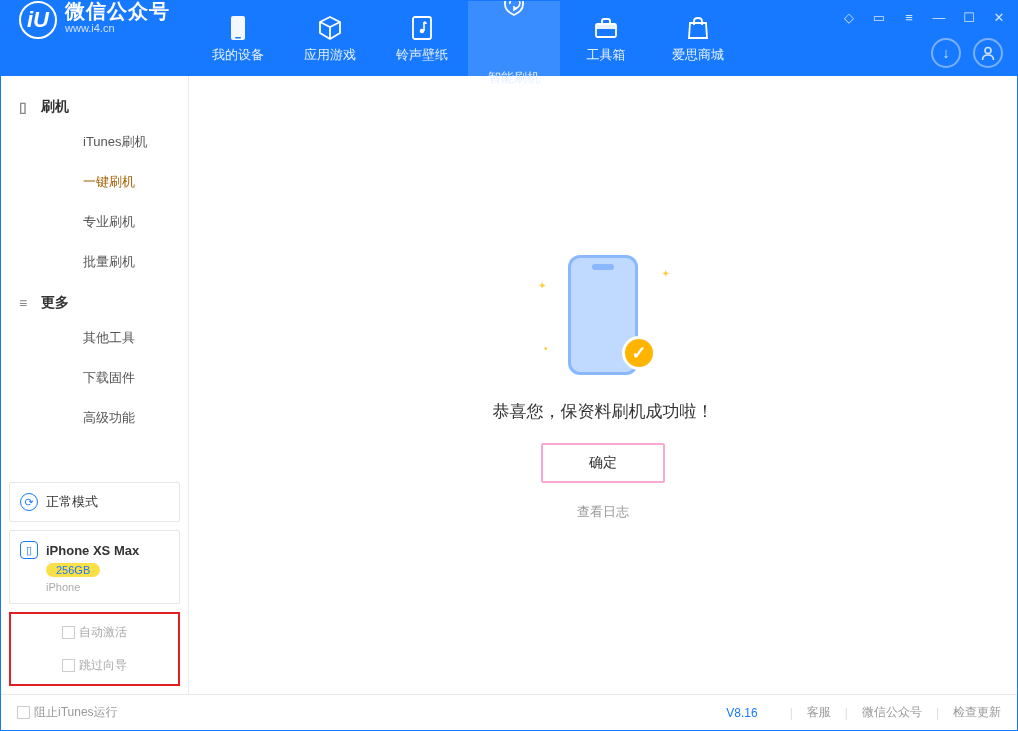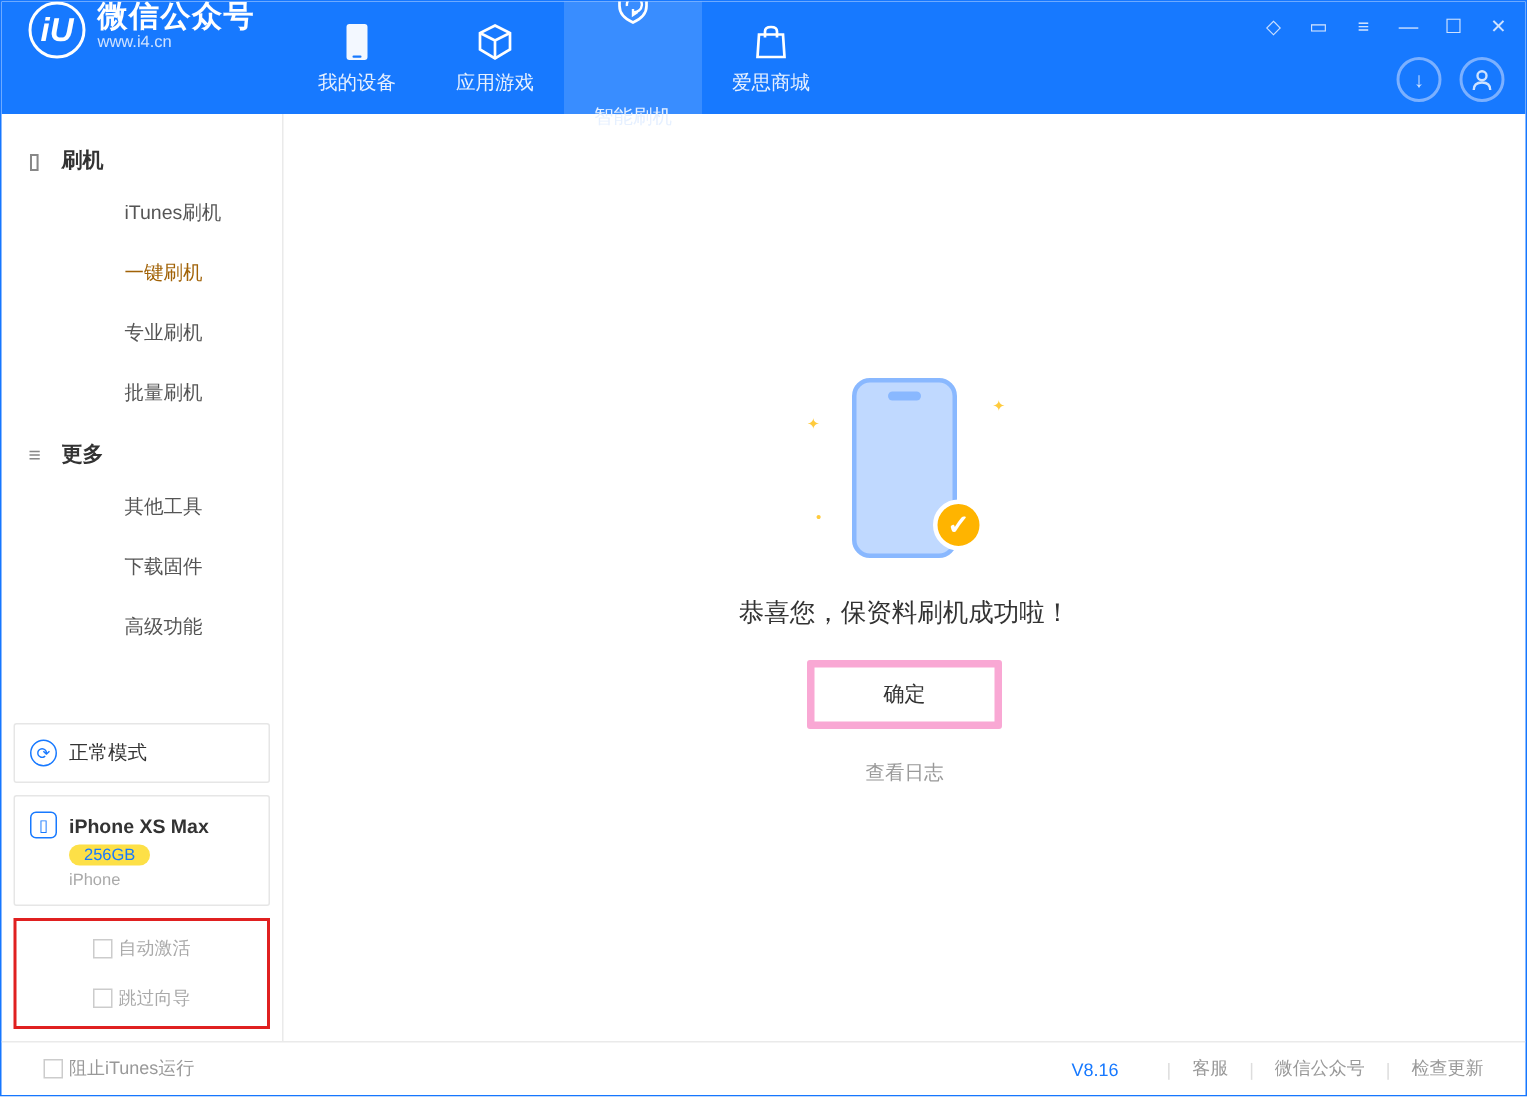--- a/index.html
+++ b/index.html
@@ -41,23 +41,23 @@
 .main { flex: 1; display: flex; flex-direction: column; align-items: center; justify-content: center; gap: 20px; position:relative;}
 .phone-illus { width: 90px; height: 130px; position:relative; }
 .phone-body { width:70px; height:120px; border:3px solid #89b8ff; border-radius:12px; position:absolute; left:10px; top:5px; background:#c0d9ff;}
 .phone-body::before { content:""; position:absolute; top:6px; left:50%; transform:translateX(-50%); width:22px; height:6px; background:#89b8ff; border-radius:3px;}
 .check-badge { position:absolute; right:-8px; bottom:10px; width:34px; height:34px; background:#ffb400; border-radius:50%; display:flex; align-items:center; justify-content:center; color:#fff; font-size:18px; font-weight:bold; border:3px solid #fff;}
 .sparkle { position:absolute; color:#ffcb3d; font-size:10px;}
 .s1 { left:-20px; top:30px;}
 .s2 { right:-22px; top:18px;}
 .s3 { left:-14px; bottom:26px;}
 .success-text { font-size: 17px; color: #333; font-weight: 500; }
-.ok-btn { border: 5px solid #f9a8d4; background: #fff; padding: 9px 46px; font-size: 14px; color: #333; cursor: pointer; border-radius:2px;}
+.ok-btn { border: 2px solid #f9a8d4; background: #fff; padding: 9px 46px; font-size: 14px; color: #333; cursor: pointer; border-radius:2px;}
 .log-link { font-size: 13px; color: #999; cursor: pointer; }
-.footer { height: 36px; border-top: 1px solid #eaeaea; display: flex; align-items: center; padding: 0 28px; font-size: 12px; color: #999; text-align: center; }
+.footer { height: 36px; border-top: 1px solid #eaeaea; display: flex; align-items: center; padding: 0 16px; font-size: 12px; color: #999; text-align: center; }
 .footer .spacer { flex: 1; }
 .footer .ver { color: #1779ff; margin-right: 18px; }
 .footer .flink { color: #999; cursor: pointer; }
 .footer .sep { margin: 0 14px; color: #ddd; }
 .chk-label { display:inline-flex; align-items:center; cursor:pointer;}
 .dev-name { font-weight:bold; color:#333;}
 </style>
 </head>
 <body>
 
@@ -83,29 +83,49 @@
       </div>
       <div class="tab">
         <span class="tab-icon">
             <svg width="26" height="26" viewBox="0 0 26 26">
               <path d="M13 2 L23 7 L23 18 L13 24 L3 18 L3 7 Z" fill="none" stroke="#fff" stroke-width="1.8"></path>
               <path d="M3 7 L13 12 L23 7 M13 12 L13 24" stroke="#fff" stroke-width="1.8" fill="none"></path>
             </svg>
           </span>
         <span class="tab-label">应用游戏</span>
       </div>
+      <div class="tab">
+        <span class="tab-icon">
+            <svg width="24" height="26" viewBox="0 0 24 26">
+              <rect x="3" y="2" width="18" height="22" rx="2" fill="none" stroke="#fff" stroke-width="1.8"></rect>
+              <path d="M14 7 L14 16 M14 7 Q16 7 16 9" stroke="#fff" stroke-width="1.6" fill="none"></path>
+              <circle cx="12" cy="16" r="2.3" fill="#fff"></circle>
+            </svg>
+          </span>
+        <span class="tab-label">铃声壁纸</span>
+      </div>
       <div class="tab active">
         <span class="tab-icon">
             <svg width="26" height="26" viewBox="0 0 26 26">
               <path d="M13 3 L22 6 L22 13 Q22 20 13 24 Q4 20 4 13 L4 6 Z" fill="none" stroke="#fff" stroke-width="1.8"></path>
               <path d="M9 13 A5 5 0 1 1 13 17" fill="none" stroke="#fff" stroke-width="1.6"></path>
               <path d="M13 15 L13 19 L16 17" fill="none" stroke="#fff" stroke-width="1.6"></path>
             </svg>
           </span>
         <span class="tab-label">智能刷机</span>
+      </div>
+      <div class="tab">
+        <span class="tab-icon">
+            <svg width="26" height="24" viewBox="0 0 26 24">
+              <rect x="3" y="8" width="20" height="13" rx="1.5" fill="none" stroke="#fff" stroke-width="1.8"></rect>
+              <rect x="3" y="8" width="20" height="5" fill="#fff" opacity="0.9"></rect>
+              <path d="M9 8 L9 5 Q9 3 11 3 L15 3 Q17 3 17 5 L17 8" fill="none" stroke="#fff" stroke-width="1.8"></path>
+            </svg>
+          </span>
+        <span class="tab-label">工具箱</span>
       </div>
       <div class="tab">
         <span class="tab-icon">
             <svg width="24" height="26" viewBox="0 0 24 26">
               <path d="M4 8 L20 8 L21 23 L3 23 Z" fill="none" stroke="#fff" stroke-width="1.8"></path>
               <path d="M8 10 L8 6 Q8 3 12 3 Q16 3 16 6 L16 10" fill="none" stroke="#fff" stroke-width="1.8"></path>
             </svg>
           </span>
         <span class="tab-label">爱思商城</span>
       </div>

